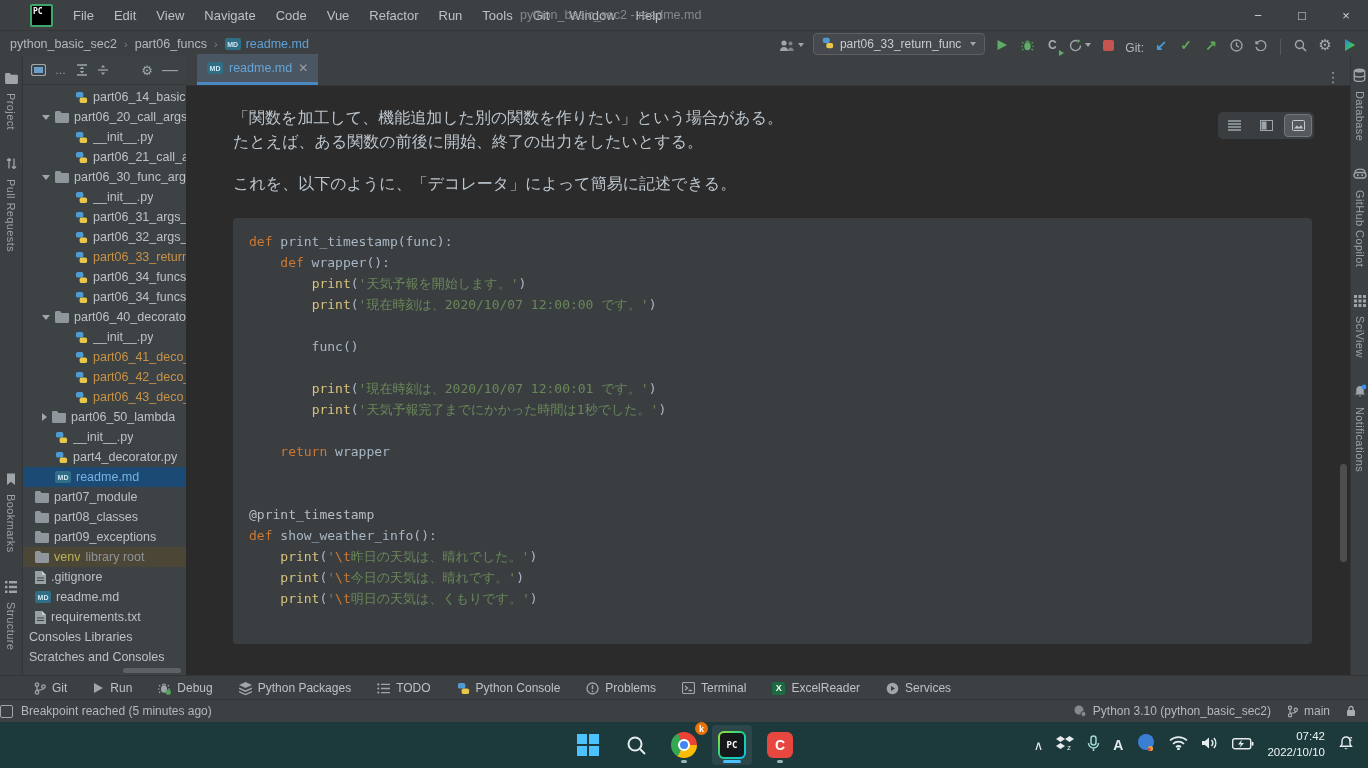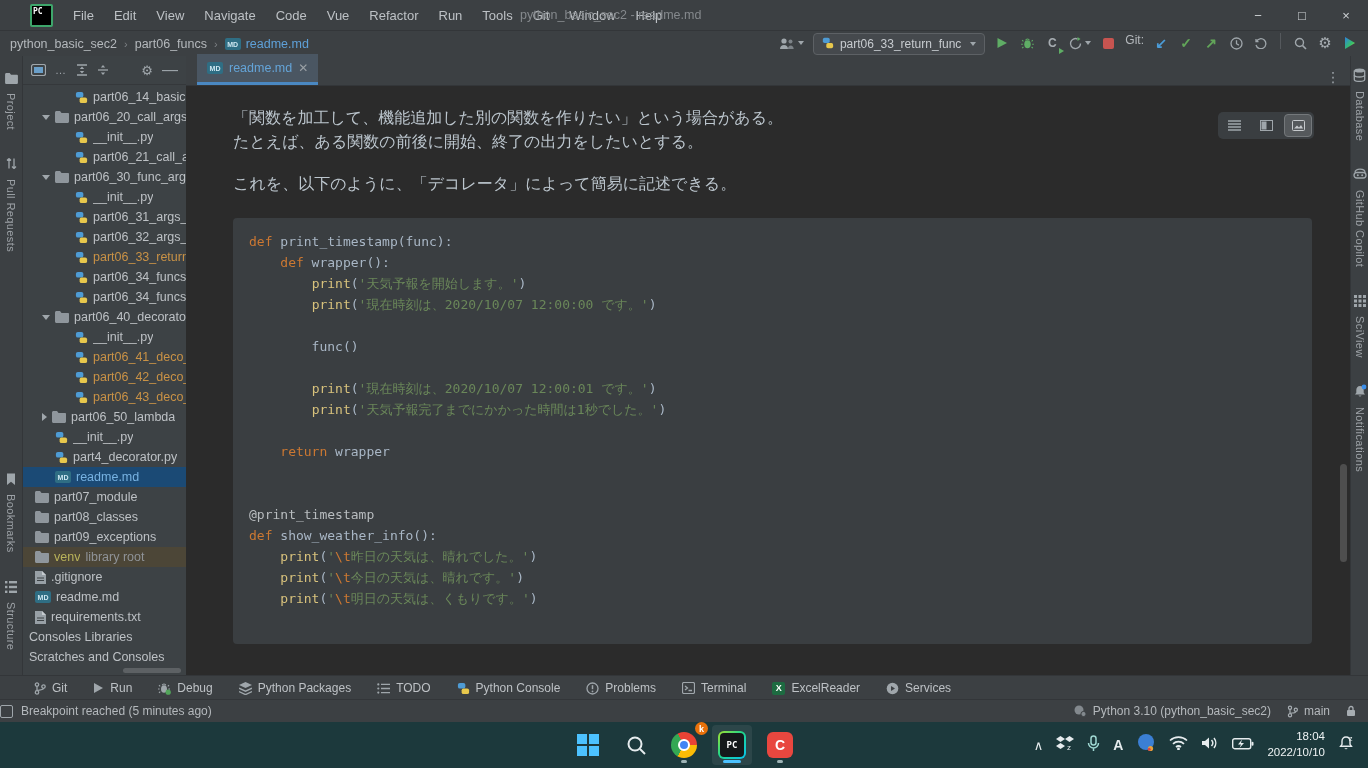--- a/index.html
+++ b/index.html
@@ -14,21 +14,21 @@
   .win-title{position:absolute;left:520px;top:0;height:30px;display:flex;align-items:center;font-size:12.5px;color:#85898d;}
   .win-btns{position:absolute;right:0;top:0;height:30px;display:flex;}
   .win-btn{width:44px;height:30px;display:flex;align-items:center;justify-content:center;color:#cfd3d6;font-size:13px;}
   
   .toolbar{position:absolute;top:30px;left:0;right:0;height:26px;background:#3c4043;border-top:1px solid #333639;
            display:flex;align-items:center;}
   .crumbs{display:flex;align-items:center;gap:7px;margin-left:10px;font-size:12.5px;}
   .crumb{color:#b4b8bc;}
   .crumb-sep{color:#7d8185;font-size:11px;}
   .crumb-file{color:#5ea0d8;display:flex;align-items:center;gap:5px;}
-  .tb-right{margin-left:auto;display:flex;align-items:flex-start;gap:9px;padding-right:10px;}
+  .tb-right{margin-left:auto;display:flex;align-items:flex-end;gap:9px;padding-right:10px;}
   .tb-ic{display:flex;align-items:center;justify-content:center;height:20px;min-width:16px;}
   .caret{width:0;height:0;border-left:3.5px solid transparent;border-right:3.5px solid transparent;border-top:4px solid #9fa6ab;display:inline-block;margin-left:3px;}
   .runbox{display:flex;align-items:center;gap:6px;background:#45494d;border:1px solid #5d6165;border-radius:4px;
           height:20px;padding:0 8px;font-size:12px;color:#c7cbcf;} .red-square{width:11px;height:11px;background:#c75450;border-radius:2px;}
   .git-label{font-size:12px;color:#b4b8bc;}
   .tb-sep{width:1px;height:16px;background:#55595d;margin:0 2px;}
   .arrow-glyph{font-size:14px;font-weight:bold;}
   .profile-c{font:bold 12px "Liberation Sans",sans-serif;color:#a7adb2;position:relative;}
   .profile-c i{position:absolute;right:-4px;bottom:-1px;width:0;height:0;border-top:3px solid transparent;border-bottom:3px solid transparent;border-left:5px solid #5fad65;}
   
@@ -834,21 +834,21 @@
       <span><svg width="18" height="14">
             <path d="M1 5h3l4-3.5v11L4 9H1z" fill="#e6ecee"></path>
             <path d="M10.5 4a4.5 4.5 0 0 1 0 6M13 2a8 8 0 0 1 0 10" fill="none" stroke="#e6ecee" stroke-width="1.5"></path>
           </svg></span>
       <span><svg width="22" height="13">
             <rect x=".7" y="1.7" width="18" height="10" rx="2" fill="none" stroke="#e6ecee" stroke-width="1.4"></rect>
             <rect x="19.5" y="4.7" width="2" height="4" rx="1" fill="#e6ecee"></rect>
             <path d="M10 2.5L6 7.5h3l-1.5 3.5 4.5-5h-3z" fill="#e6ecee"></path>
           </svg></span>
       <span class="clockblk">
-        <div>18:04</div>
+        <div>07:42</div>
         <div>2022/10/10</div>
       </span>
       <span><svg width="16" height="16">
             <path d="M8 2c2.4 0 4 1.8 4 4.3v3l1.4 1.9H2.6L4 9.3v-3C4 3.8 5.6 2 8 2z" fill="none" stroke="#e6ecee" stroke-width="1.4"></path>
             <path d="M6.4 13.2a1.7 1.7 0 0 0 3.2 0z" fill="#e6ecee"></path>
             <text x="11" y="6" fill="#e6ecee" font-size="7" font-family="Liberation Sans">z</text>
           </svg></span>
     </div>
   </div>
 </div>

